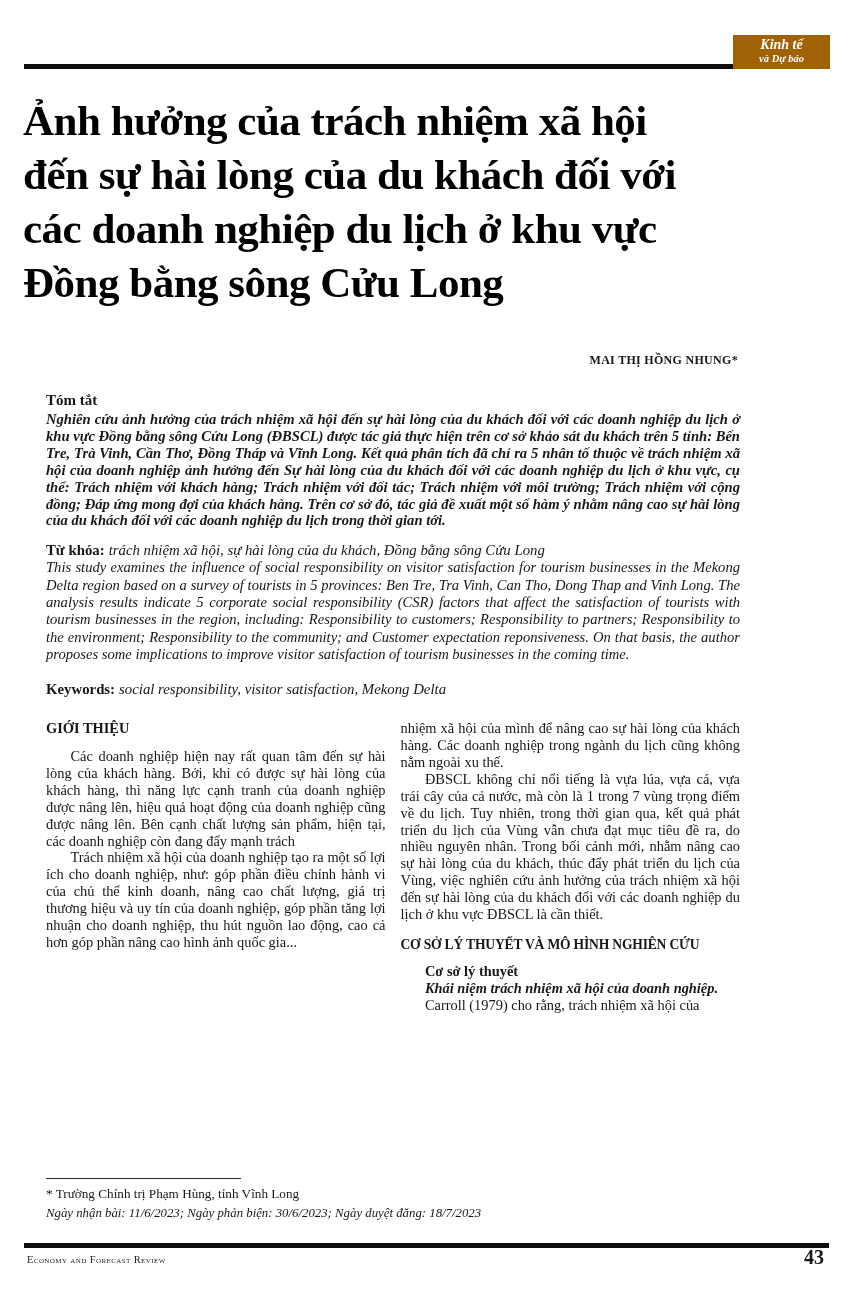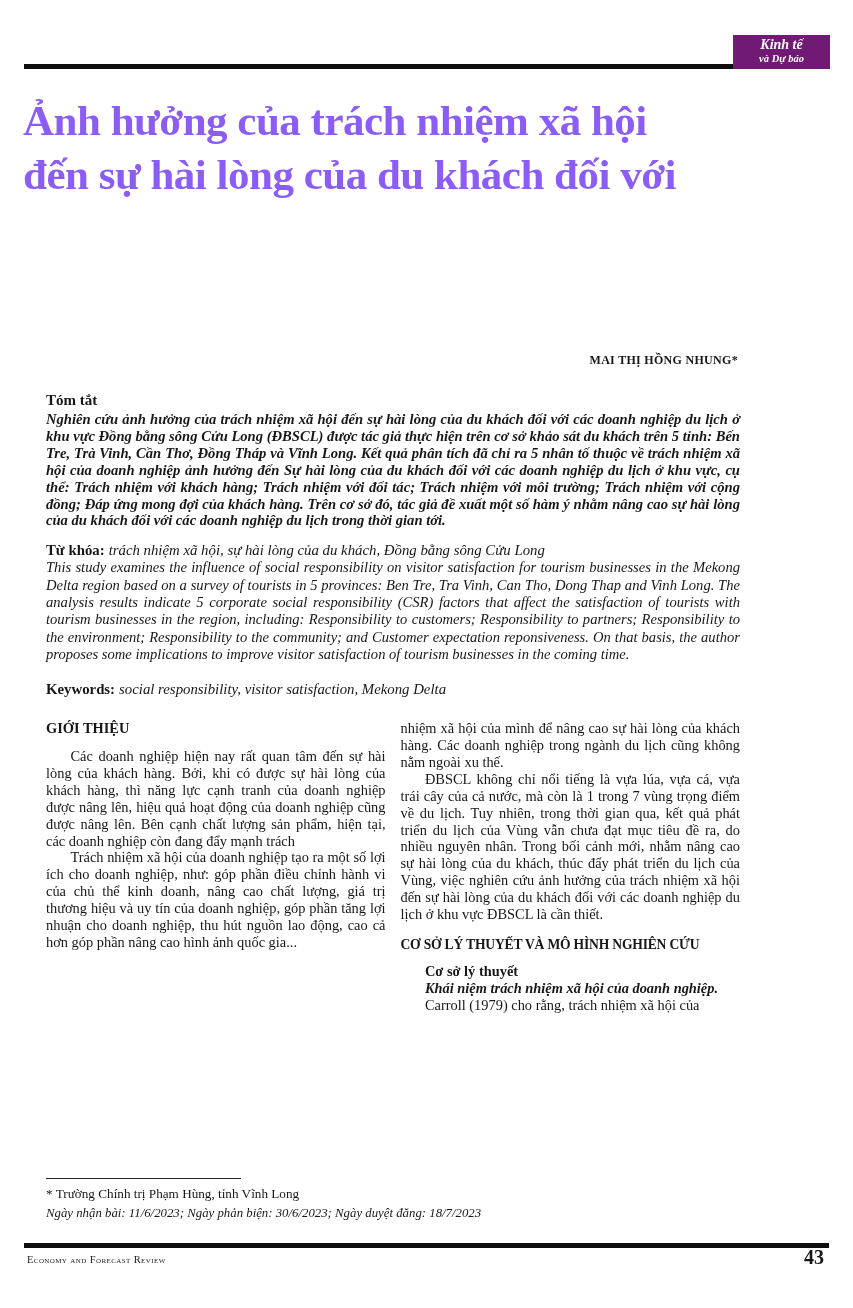--- a/index.html
+++ b/index.html
@@ -10,30 +10,30 @@
     margin: 0 auto;
     background: #ffffff;
     font-family: "Liberation Serif", serif;
     color: #171717;
     overflow: hidden;
   }
   .top-rule { position: absolute; left: 24px; right: 24px; top: 64px; height: 5px; background: #0e0e0e; }
   .badge {
     position: absolute; top: 35px; right: 23px;
     width: 97px; height: 34px;
-    background: #701a75; color: #ffffff;
+    background: #a16207; color: #ffffff;
     text-align: center; padding-top: 2px;
   }
   .badge .l1 { display: block; font-size: 14px; font-weight: bold; font-style: italic; line-height: 16px; }
   .badge .l2 { display: block; font-size: 10.5px; font-weight: bold; font-style: italic; line-height: 12px; }
 
   h1.title {
     position: absolute; left: 23px; top: 94px; margin: 0;
     font-size: 43px; line-height: 54px; font-weight: bold;
-    letter-spacing: -0.5px; color: #8b5cf6;
+    letter-spacing: -0.5px; color: #000000;
   }
   h1.title span { display: block; }
 
   .author {
     position: absolute; top: 353px; right: 115px;
     font-size: 12px; font-weight: bold; letter-spacing: 0.3px; margin-left: 48px;
   }
 
   .flow { position: absolute; left: 46px; top: 372px; width: 694px; margin-top: 20px; }
   .h-abs { margin: 0 0 2px; font-size: 15px; font-weight: bold; }
@@ -81,20 +81,22 @@
   <div class="top-rule"></div>
 
   <div class="badge">
     <span class="l1">Kinh tế</span>
     <span class="l2">và Dự báo</span>
   </div>
 
   <h1 class="title">
     <span>Ảnh hưởng của trách nhiệm xã hội</span>
     <span>đến sự hài lòng của du khách đối với</span>
+    <span>các doanh nghiệp du lịch ở khu vực</span>
+    <span>Đồng bằng sông Cửu Long</span>
   </h1>
 
   <div class="author">MAI THỊ HỒNG NHUNG*</div>
 
   <div class="flow">
 
     <p class="h-abs">Tóm tắt</p>
     <p class="abstract">Nghiên cứu ảnh hưởng của trách nhiệm xã hội đến sự hài lòng của du khách đối với các doanh nghiệp du lịch ở khu vực Đồng bằng sông Cửu Long (ĐBSCL) được tác giả thực hiện trên cơ sở khảo sát du khách trên 5 tỉnh: Bến Tre, Trà Vinh, Cần Thơ, Đồng Tháp và Vĩnh Long. Kết quả phân tích đã chỉ ra 5 nhân tố thuộc về trách nhiệm xã hội của doanh nghiệp ảnh hưởng đến Sự hài lòng của du khách đối với các doanh nghiệp du lịch ở khu vực, cụ thể: Trách nhiệm với khách hàng; Trách nhiệm với đối tác; Trách nhiệm với môi trường; Trách nhiệm với cộng đồng; Đáp ứng mong đợi của khách hàng. Trên cơ sở đó, tác giả đề xuất một số hàm ý nhằm nâng cao sự hài lòng của du khách đối với các doanh nghiệp du lịch trong thời gian tới.</p>
 
     <p class="kw">

